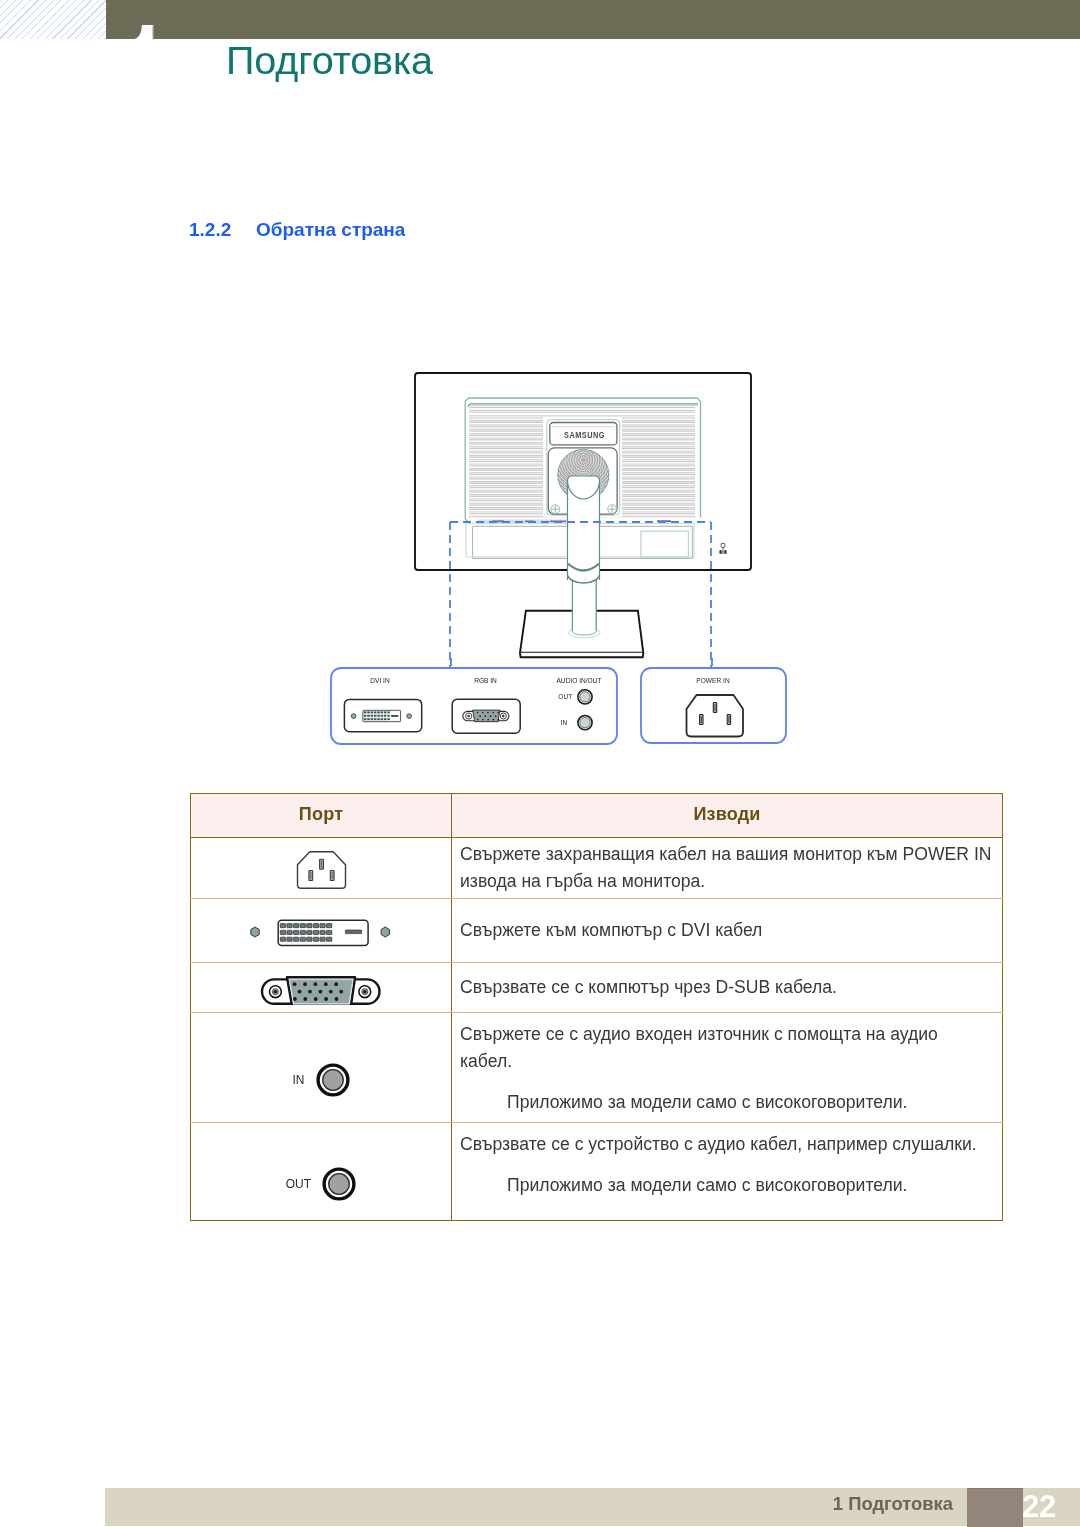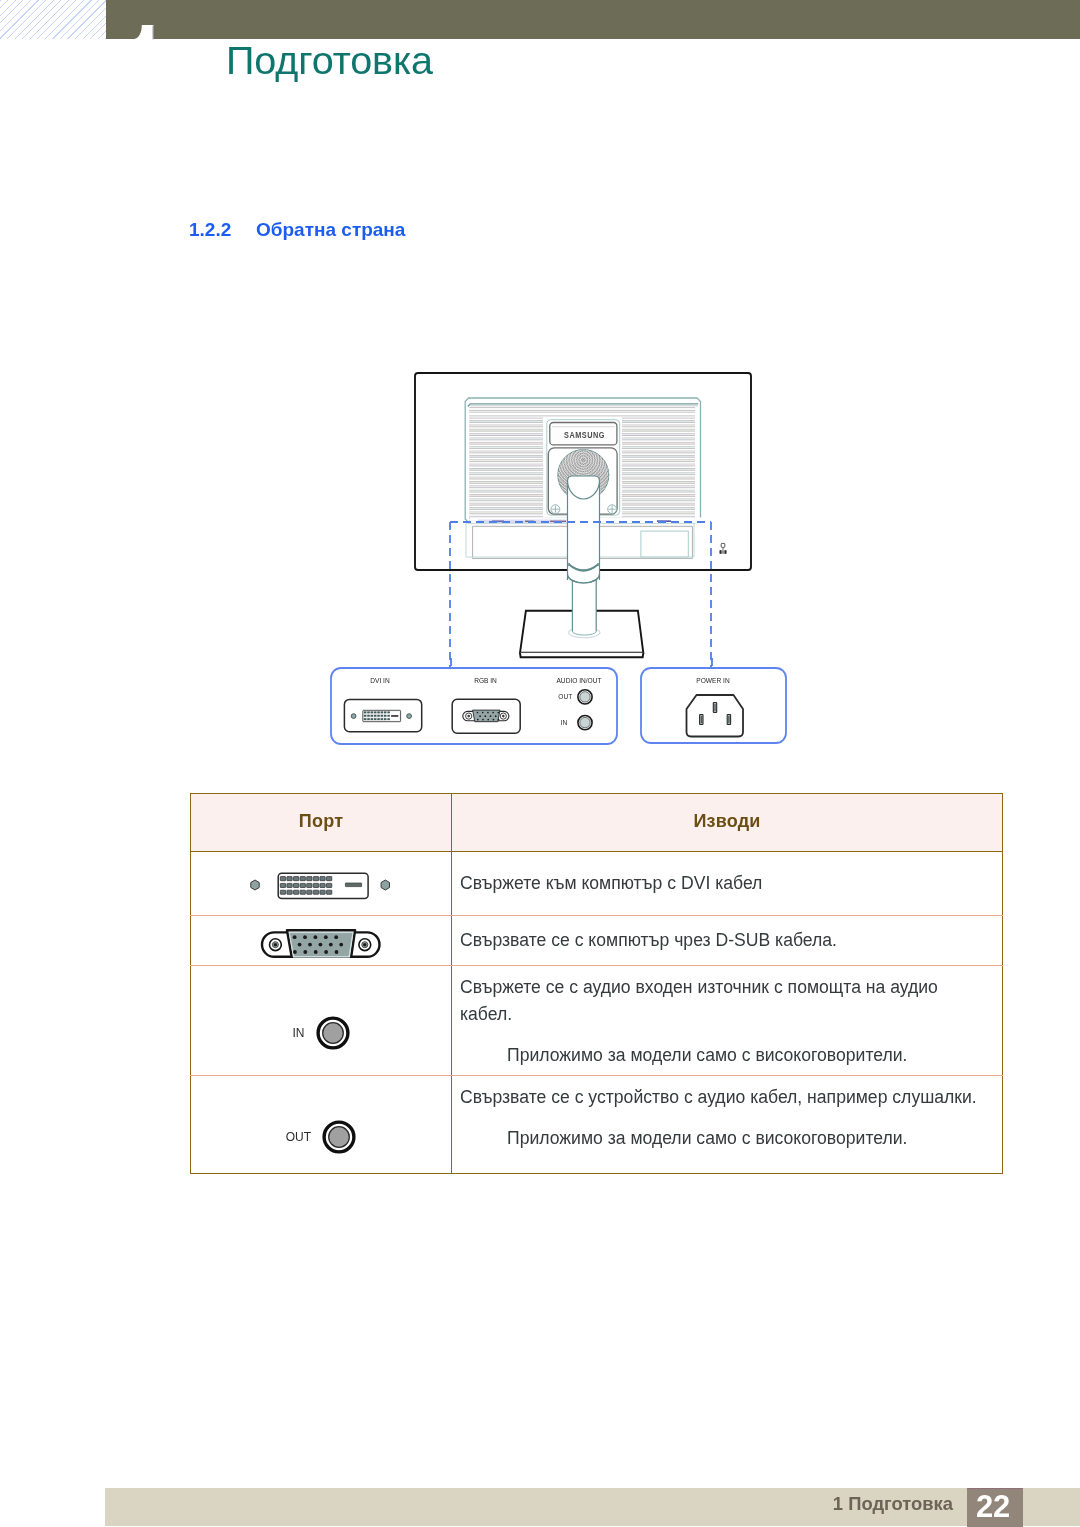--- a/index.html
+++ b/index.html
@@ -23,28 +23,28 @@
   
   .sec{position:absolute;left:189px;top:219px;font-size:19px;font-weight:bold;color:#1b5cf2;}
   .sec .num{display:inline-block;width:67px;}
   .intro{position:absolute;left:239px;top:277px;font-size:17px;color:#3a4042;line-height:25.5px;}
 
   
   .footbar{position:absolute;left:105px;top:1488px;right:0;height:38px;background:#dad4c2;}
   .footchap{position:absolute;right:127px;top:1493px;font-size:18.4px;font-weight:bold;color:#6d6457;line-height:21px;}
   .pagebox{position:absolute;left:967px;top:1488px;width:56px;height:38px;background:#918679;
      border-top:1.5px solid #8d7078;}
-  .pagenum{position:absolute;left:965px;top:1494px;width:56px;text-align:center;font-size:31px;
+  .pagenum{position:absolute;left:1011px;top:1494px;width:56px;text-align:center;font-size:31px;
      font-weight:bold;color:#fff;line-height:25px;letter-spacing:-0.2px;}
 
   
   table.ports{position:absolute;left:190px;top:793px;width:813px;border-collapse:collapse;
      table-layout:fixed;}
   table.ports th{background:#fcf0ee;color:#6b4e14;font-size:18px;font-weight:bold;
-     border:1.4px solid #8b6914;height:58px;letter-spacing:.2px;box-sizing:border-box;padding-bottom:4px;}
+     border:1.4px solid #8b6914;height:44px;letter-spacing:.2px;box-sizing:border-box;padding-bottom:4px;}
   table.ports td{border-left:1.4px solid #8b6914;border-right:1.4px solid #8b6914;
      border-top:1px solid #eaa98a;border-bottom:1px solid #eaa98a;
      font-size:17.6px;color:#353a3c;vertical-align:middle;padding:0;}
   table.ports tr:last-child td{border-bottom:1.4px solid #8b6914;}
   table.ports tr.r1 td{border-top:1.4px solid #8b6914;}
   table.ports td.desc{padding:6px 0px 6px 8px;line-height:27px;text-align:left;}
   table.ports tr.r4 td.desc,table.ports tr.r5 td.desc{vertical-align:top;padding-top:8px;}
   table.ports td{box-sizing:border-box;}
   table.ports tr.r1{height:61px;}
   table.ports tr.r2{height:64px;}
@@ -358,20 +358,34 @@
       <path d="M408.9,58 v7" stroke="#2b2b2b" stroke-width="0.8"></path>
     </g>
   </svg>
 
   <table class="ports">
     <tbody>
         <tr>
       <th class="colA">Порт</th>
       <th>Изводи</th>
     </tr>
+    <tr class="r1">
+      <td class="icon">
+        <svg width="56" height="42" viewBox="-0.5 -2.3 56 42">
+          <path d="M16.3,2.5 H39.7 L52,15.4 V35.5 Q52,39 48.5,39 H7.5 Q4,39 4,35.5 V15.4 Z" fill="#ffffff" stroke="#3b3b3b" stroke-width="1.4" stroke-linejoin="round"></path>
+          <rect x="26.1" y="10" width="3.8" height="10" rx="0.6" fill="#a8b6b6" stroke="#3b3b3b" stroke-width="1.1"></rect>
+          <path d="M28,11.3 v7.4" stroke="#3b3b3b" stroke-width="0.7"></path>
+          <rect x="15.4" y="21.2" width="3.8" height="10" rx="0.6" fill="#a8b6b6" stroke="#3b3b3b" stroke-width="1.1"></rect>
+          <path d="M17.3,22.5 v7.4" stroke="#3b3b3b" stroke-width="0.7"></path>
+          <rect x="36.8" y="21.2" width="3.8" height="10" rx="0.6" fill="#a8b6b6" stroke="#3b3b3b" stroke-width="1.1"></rect>
+          <path d="M38.7,22.5 v7.4" stroke="#3b3b3b" stroke-width="0.7"></path>
+        </svg>
+      </td>
+      <td class="desc">Свържете захранващия кабел на вашия монитор към POWER IN извода на гърба на монитора.</td>
+    </tr>
     <tr class="r2">
       <td class="icon">
         <svg width="145" height="32" viewBox="-1.5 -2.2 145 32">
           <path d="M0.3,12.3 l4.2,-2.5 l4.2,2.5 v5.0 l-4.2,2.5 l-4.2,-2.5 Z" fill="#8fa2a2" stroke="#3a3a3a" stroke-width="1"></path>
           <path d="M130.6,12.3 l4.2,-2.5 l4.2,2.5 v5.0 l-4.2,2.5 l-4.2,-2.5 Z" fill="#8fa2a2" stroke="#3a3a3a" stroke-width="1"></path>
           <rect x="27.7" y="3" width="89.9" height="25.3" rx="3.5" fill="#ffffff" stroke="#2b2b2b" stroke-width="1.5"></rect>
           <g id="dviPins">
                 <rect x="29.8" y="6.4" width="5.3" height="4.1" rx="0.5" fill="#68777a" stroke="#2b2b2b" stroke-width="0.7"></rect>
                 <rect x="36.4" y="6.4" width="5.3" height="4.1" rx="0.5" fill="#68777a" stroke="#2b2b2b" stroke-width="0.7"></rect>
                 <rect x="43" y="6.4" width="5.3" height="4.1" rx="0.5" fill="#68777a" stroke="#2b2b2b" stroke-width="0.7"></rect>

